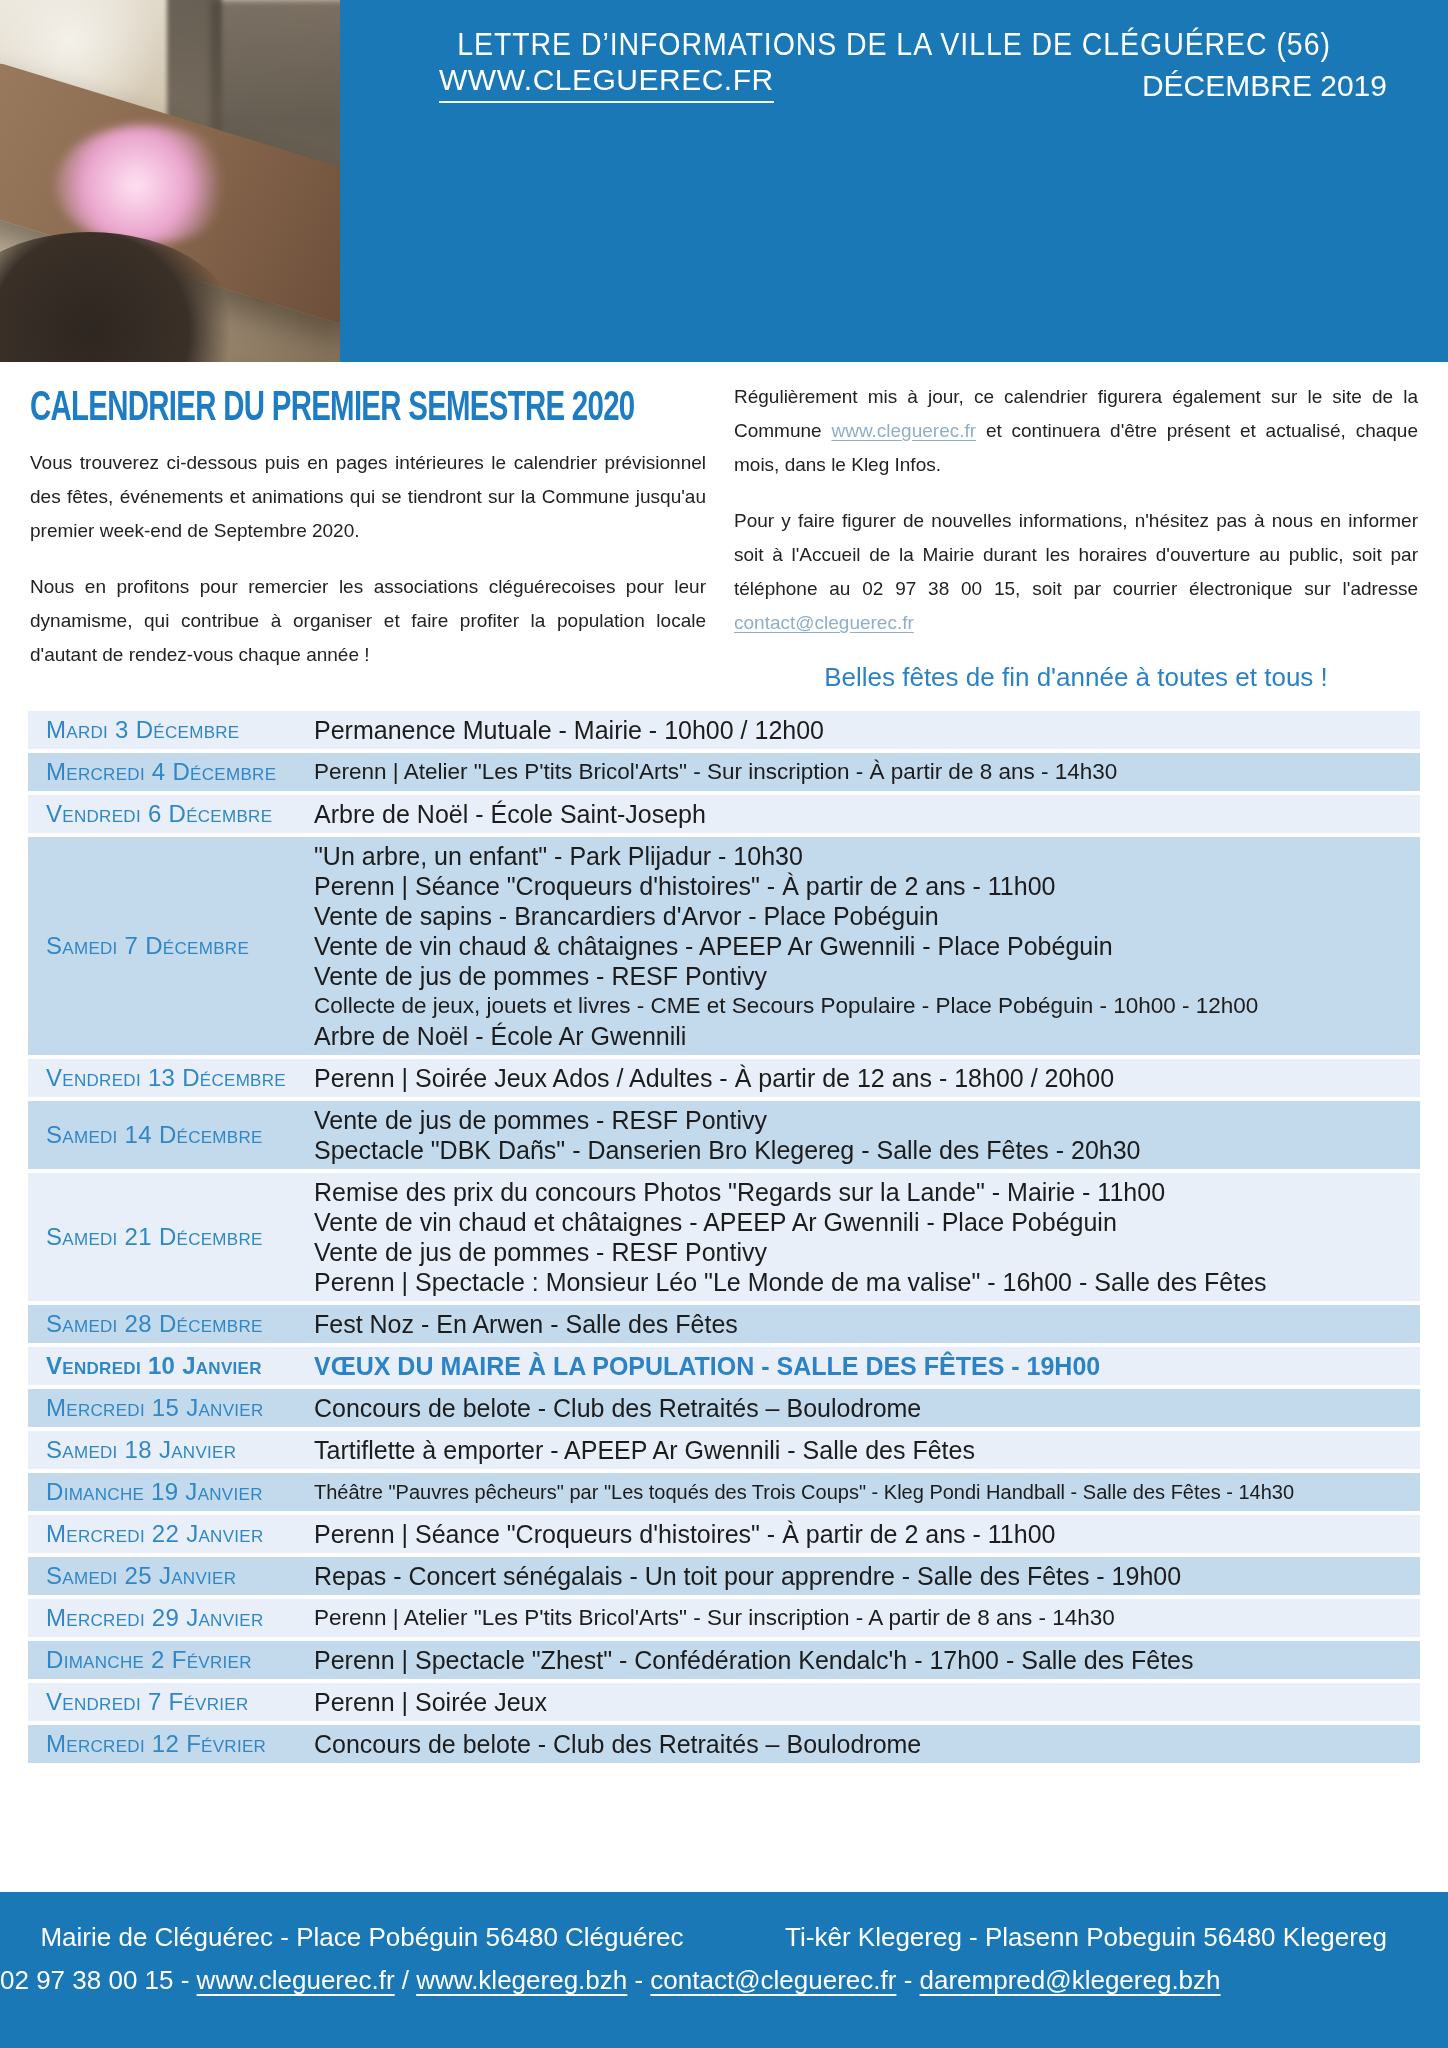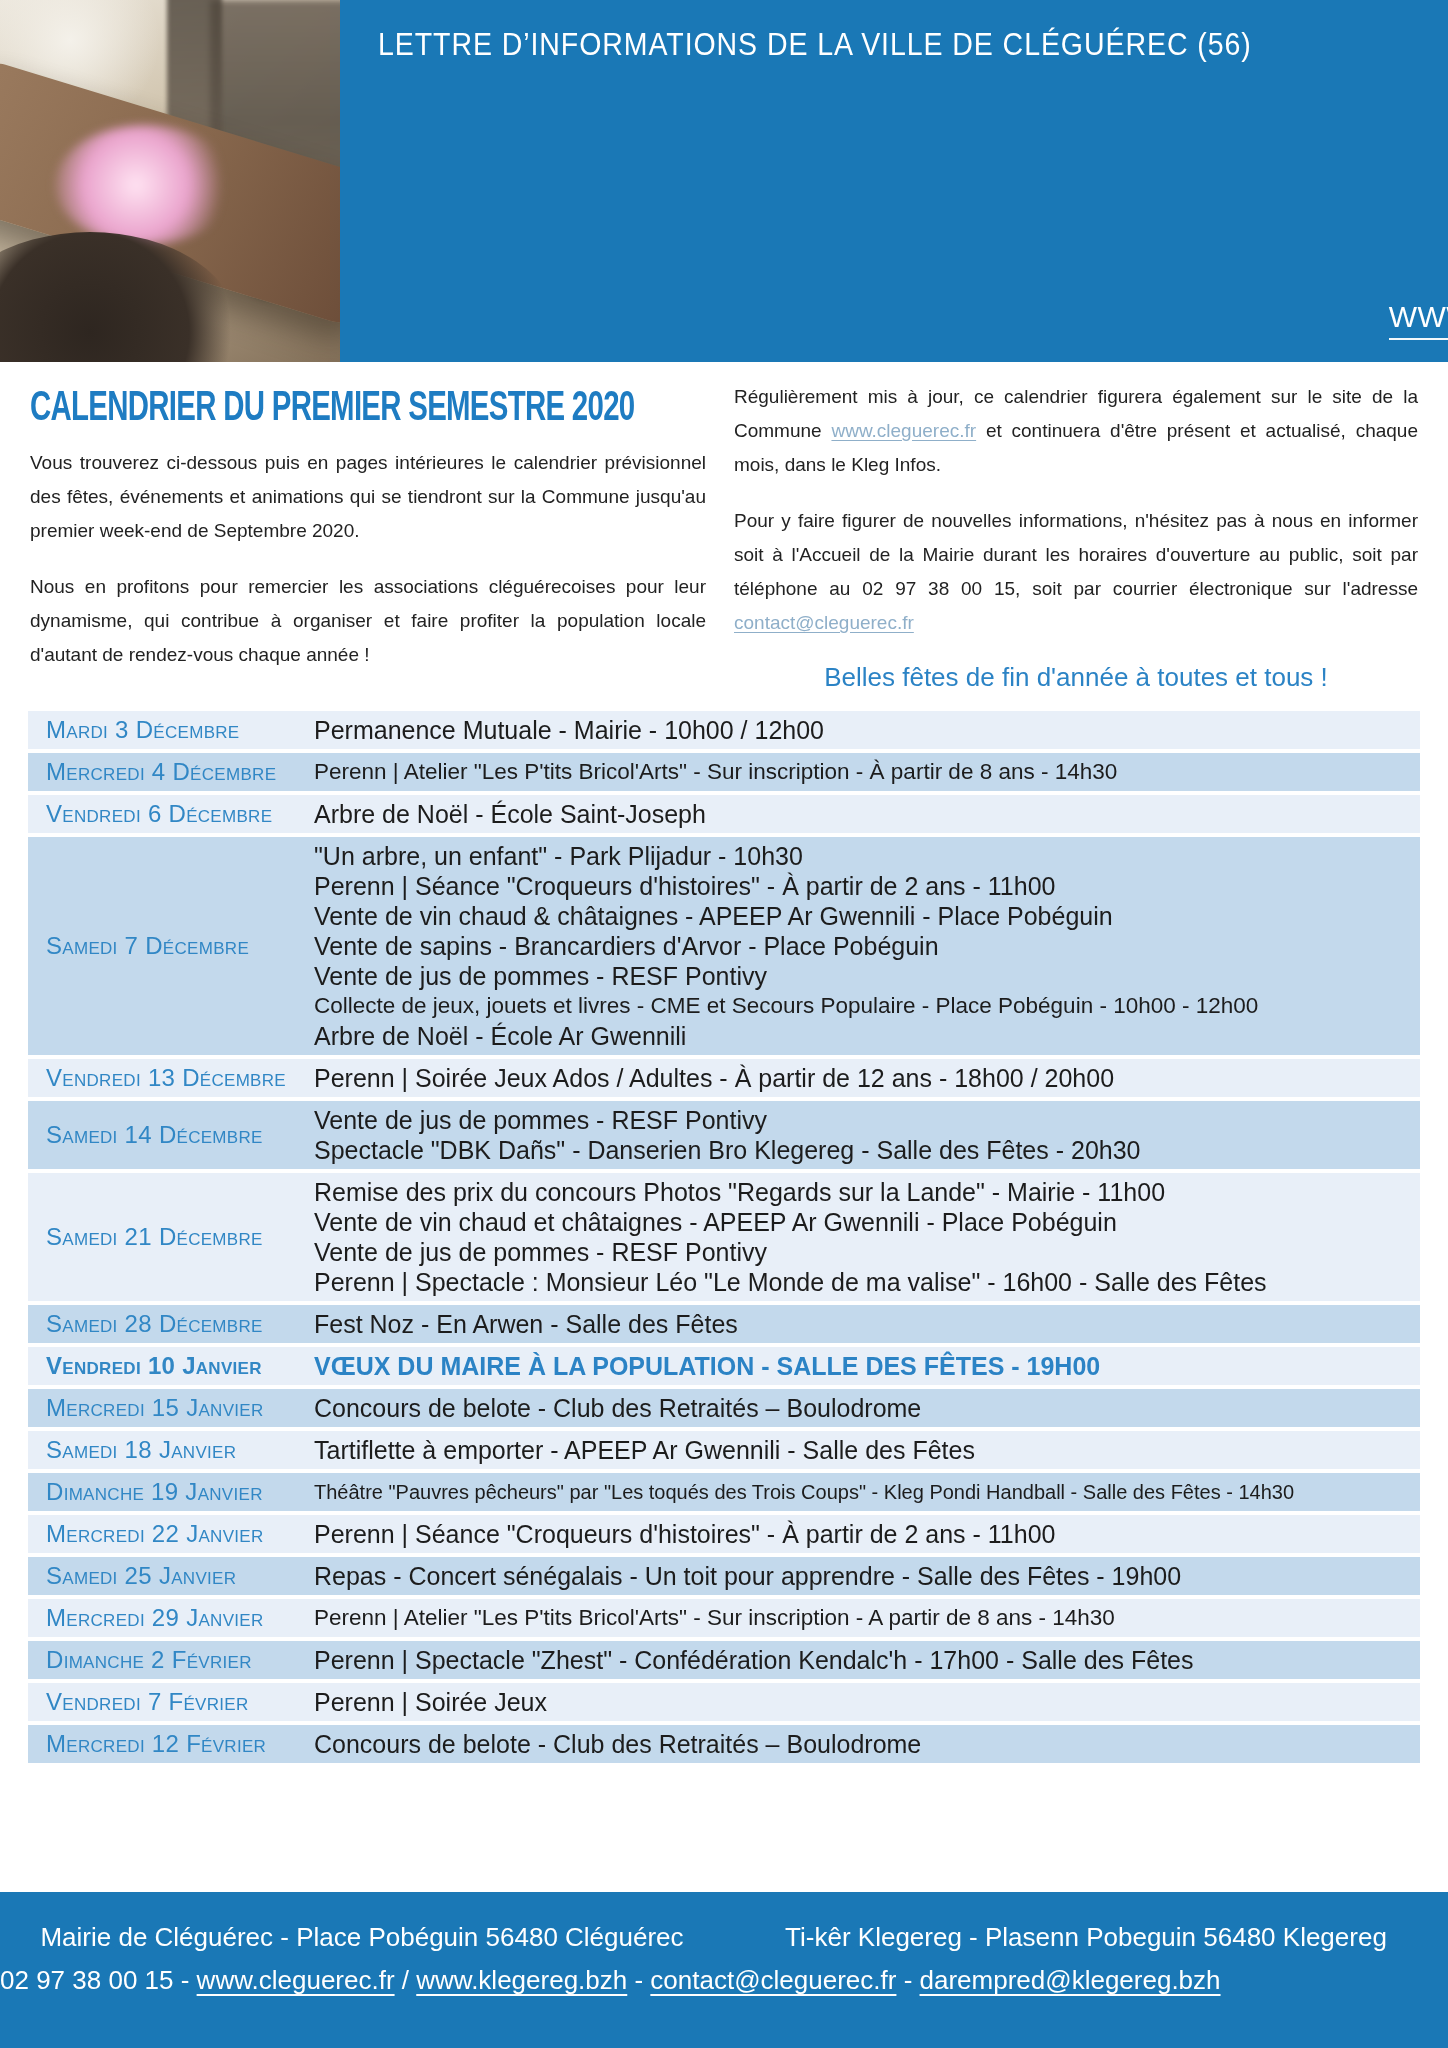--- a/index.html
+++ b/index.html
@@ -34,21 +34,21 @@
     transform:rotate(17deg);border-radius:14px 60px 30px 18px;
     box-shadow:0 18px 30px rgba(40,30,20,.45);}
   .ph-glow{left:55px;top:125px;width:180px;height:120px;border-radius:50%;
     background:radial-gradient(circle at 45% 50%,#ffe3f2 0%,#eaa4cd 45%,rgba(234,164,205,0) 75%);
     filter:blur(5px);}
   .ph-dark{left:-60px;bottom:-70px;width:300px;height:200px;border-radius:50%;
     background:radial-gradient(circle,#2e2620 0%,#3a3028 55%,rgba(58,48,40,0) 78%);}
   .ph-light{left:-30px;top:-40px;width:200px;height:160px;border-radius:50%;
     background:radial-gradient(circle,#f4f1ea 0%,rgba(244,241,234,0) 70%);}
   .mast-blue{flex:1;background:var(--blue);color:#fff;
-    display:flex;flex-direction:row;overflow:hidden;}
+    display:flex;flex-direction:column;overflow:hidden;}
   .subtitle{margin-top:27px;text-align:center;font-size:31px;letter-spacing:1px;
     transform:scaleX(.92);white-space:nowrap;}
   .title-wrap{flex:1;display:flex;align-items:center;justify-content:center;}
   .big-title{font-size:268px;line-height:.92;transform:scaleX(.8);white-space:nowrap;
     font-weight:400;margin-top:-14px;}
   .mast-bottom{display:flex;justify-content:space-between;align-items:flex-end;
     padding:0 61px 22px 99px;font-size:30px;position:relative;z-index:2;}
   .website{color:#fff;text-decoration:none;border-bottom:2px solid rgba(255,255,255,.95);
     padding-bottom:4px;letter-spacing:.5px;}
   
@@ -136,22 +136,22 @@
     <div class="events">
         <div class="event">Arbre de Noël - École Saint-Joseph</div>
       </div>
   </div>
 
   <div class="row">
     <div class="date">Samedi 7 Décembre</div>
     <div class="events">
         <div class="event">"Un arbre, un enfant" - Park Plijadur - 10h30</div>
         <div class="event">Perenn | Séance "Croqueurs d'histoires" - À partir de 2 ans - 11h00</div>
+        <div class="event">Vente de sapins - Brancardiers d'Arvor - Place Pobéguin</div>
         <div class="event">Vente de vin chaud &amp; châtaignes - APEEP Ar Gwennili - Place Pobéguin</div>
-        <div class="event">Vente de sapins - Brancardiers d'Arvor - Place Pobéguin</div>
         <div class="event">Vente de jus de pommes - RESF Pontivy</div>
         <div class="event t1">Collecte de jeux, jouets et livres - CME et Secours Populaire - Place Pobéguin - 10h00 - 12h00</div>
         <div class="event">Arbre de Noël - École Ar Gwennili</div>
       </div>
   </div>
 
   <div class="row">
     <div class="date">Vendredi 13 Décembre</div>
     <div class="events">
         <div class="event">Perenn | Soirée Jeux Ados / Adultes - À partir de 12 ans - 18h00 / 20h00</div>

